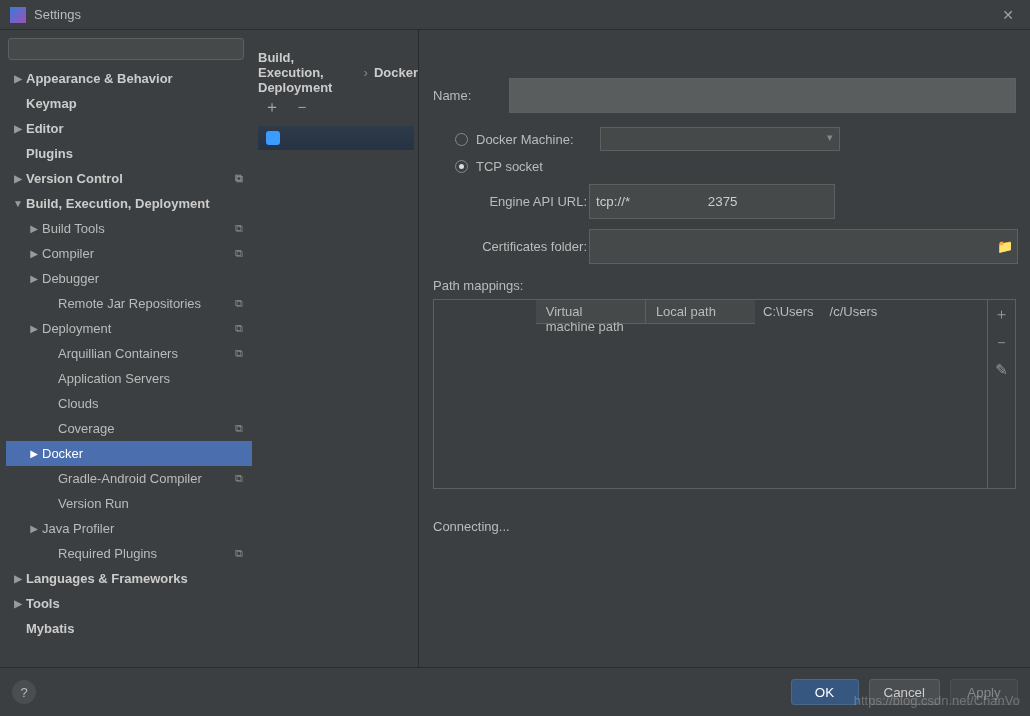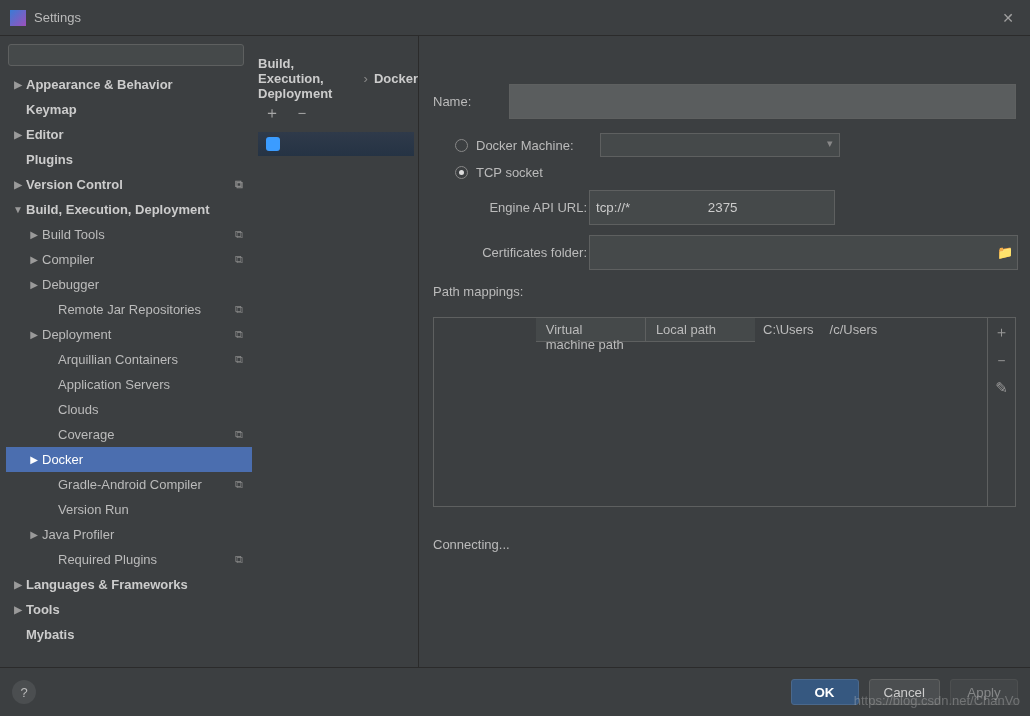--- a/index.html
+++ b/index.html
@@ -6,21 +6,21 @@
   body {
     width: 1030px; height: 716px;
     background: #3c3f41;
     font-family: "Segoe UI", Arial, sans-serif;
     font-size: 13px;
     color: #bbbbbb;
     overflow: hidden;
     position: relative;
   }
   .titlebar {
-    height: 36px;
+    height: 30px;
     display: flex; align-items: center;
     padding: 0 10px;
     background: #3c3f41;
     border-bottom: 1px solid #2b2b2b;
   }
   .titlebar .app-icon {
     width: 16px; height: 16px;
     background: linear-gradient(135deg,#3a7bd5,#9d50bb);
     margin-right: 8px;
   }
@@ -182,21 +182,21 @@
     gap:2px;
   }
   .sub-row .slabel { width:110px; text-align:right; color:#bbb; }
   .text-input.short { flex:0 0 246px; }
   .cert-row .text-input { flex:1; }
   .browse-btn {
     width:22px; height:22px; margin-left:-26px;
     color:#888; display:flex; align-items:center; justify-content:center;
     cursor:pointer; font-size:13px;
   }
-  .path-label { margin:14px 0 18px 0; }
+  .path-label { margin:14px 0 6px 0; }
   .path-table {
     border:1px solid #5e6060;
     height:190px;
     display:flex;
     position:relative;
   }
   .pt-body { flex:1; display:flex; flex-direction:row;justify-content:center; }
   .pt-head {
     height:24px; display:flex;
     background:#45494a; border-bottom:1px solid #5e6060;
@@ -235,21 +235,21 @@
   .footer .spacer { flex:1; }
   .btn {
     min-width:68px; height:26px;
     border:1px solid #5e6060;
     background:#4b4e50;
     color:#ccc; cursor:pointer;
     border-radius:3px;
     padding:0 14px;
   }
   .btn.primary {
-    background:#365880; border-color:#4a688c; color:#fff;font-weight:bold;
+    background:#365880; border-color:#4a688c; color:#fff;
   }
   .btn.disabled { opacity:.5; }
   .watermark {
     position:absolute; right:10px; bottom:8px;
     color:rgba(200,200,200,.35); font-size:13px;
     pointer-events:none;
   }
 </style>
 </head>
 <body>

